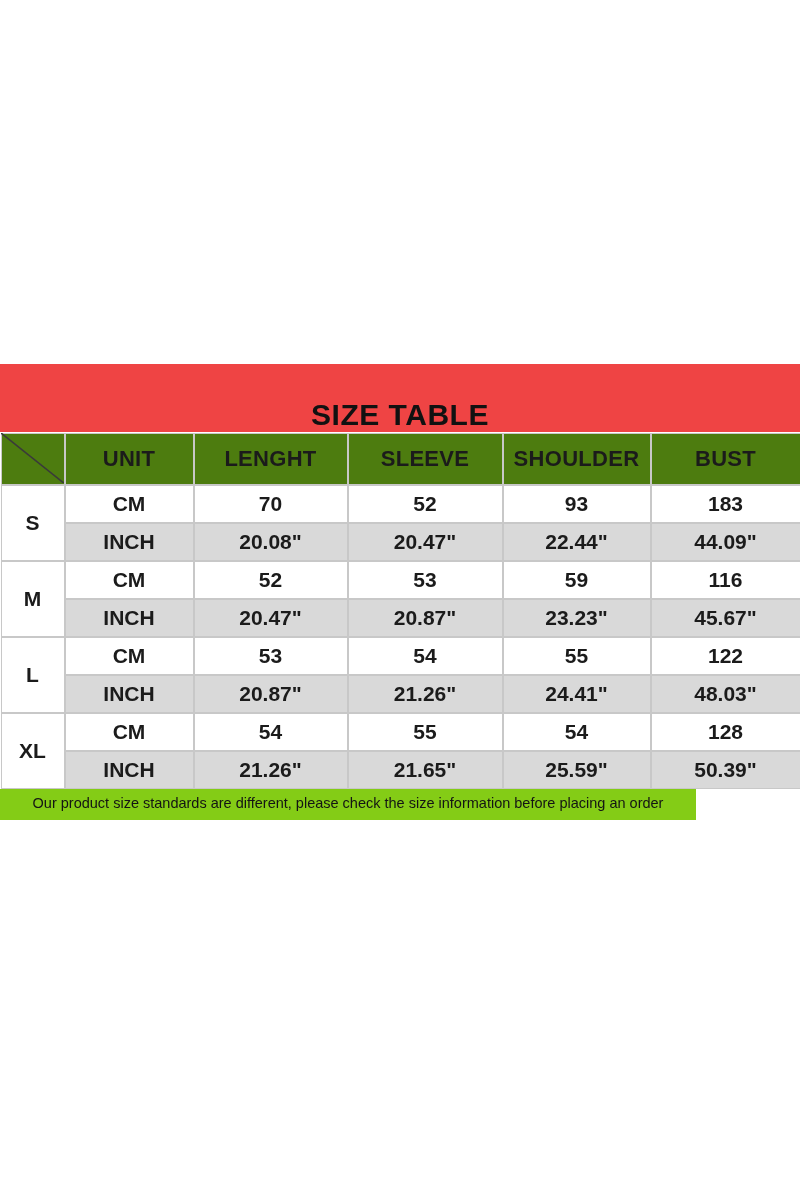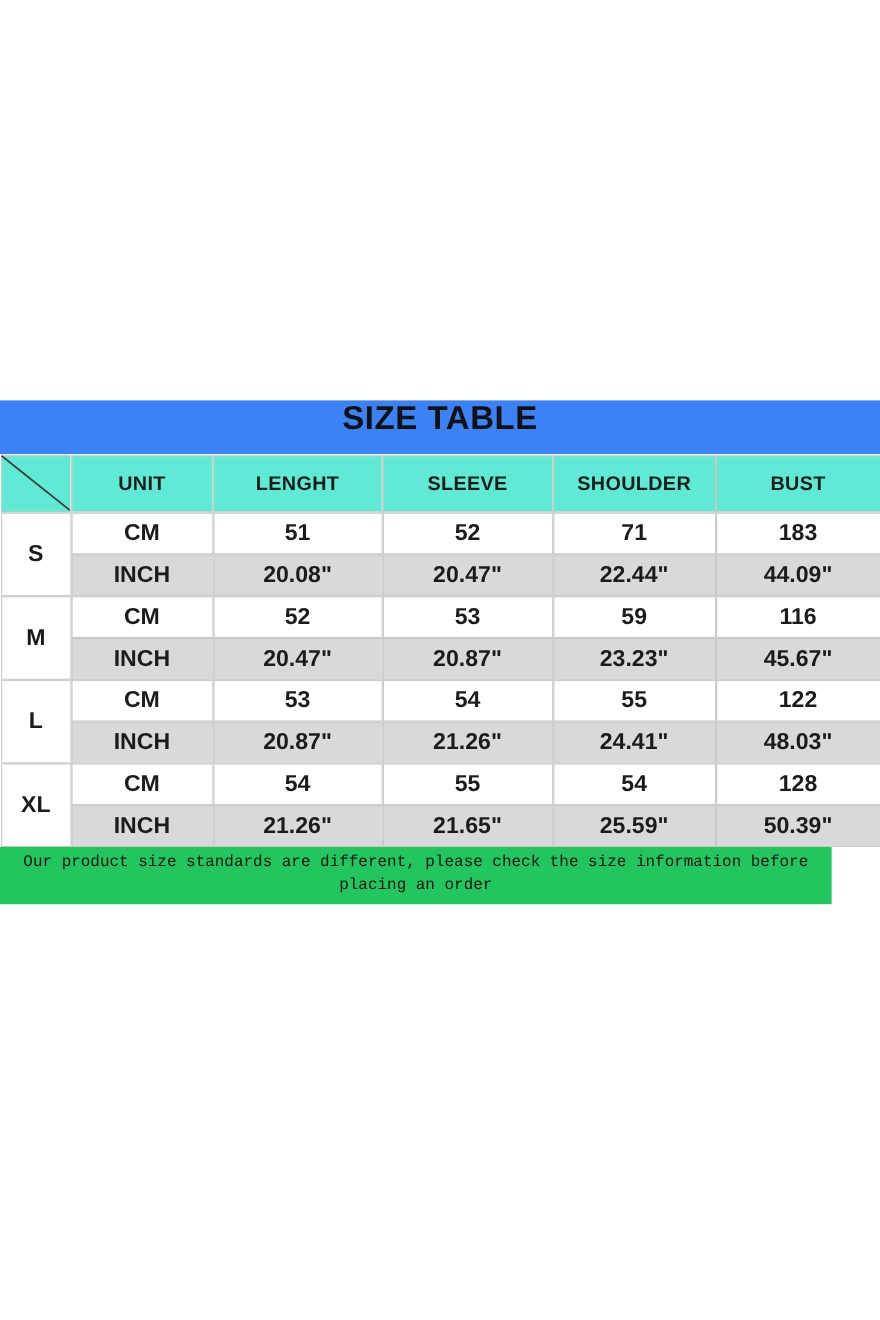--- a/index.html
+++ b/index.html
@@ -18,24 +18,24 @@
 
   #size-table-wrap {
     position: absolute;
     left: 0;
     top: 364px;
     width: 800px;
   }
 
   
   .title-band {
-    background: #3b82f6;
-    height: 49px;
+    background: #ef4444;
+    height: 68px;
     display: flex;
-    align-items: flex-start;
+    align-items: flex-end;
     justify-content: center;
   }
   .title-band .title-text {
     font-size: 30px;
     font-weight: bold;
     color: #111111;
     letter-spacing: 0.5px;
     font-family: "Liberation Sans", sans-serif;
   }
 
@@ -61,22 +61,22 @@
   col.c-size   { width: 64px; }
   col.c-unit   { width: 129px; }
   col.c-len    { width: 154px; }
   col.c-slv    { width: 155px; }
   col.c-shd    { width: 148px; }
   col.c-bust   { width: 150px; }
 
   
   tr.head-row td {
     height: 51px;
-    background: #5eead4;
-    font-size: 18px;
+    background: #4d7c0f;
+    font-size: 22px;
     letter-spacing: 0.3px;
   }
   td.corner-cell {
     background: #ffffff;
     position: relative;
     padding: 0;
   }
   td.corner-cell .diag {
     position: absolute;
     inset: 0;
@@ -91,29 +91,29 @@
   td.cell-light { background: #ffffff; margin-left: 48px; }
   td.cell-dark  { background: #d9d9d9; }
 
   td.size-cell {
     background: #ffffff;
     font-size: 22px;
   }
 
   
   .note {
-    width: 756px;
+    width: 696px;
     box-sizing: border-box;
     padding: 4px 12px 6px 12px;
     text-align: center;
-    font-family: Liberation Mono, monospace;
+    font-family: Liberation Sans, sans-serif;
     font-size: 14.5px;
     line-height: 1.45;
     color: #141414;
-    background: #22c55e;
+    background: #84cc16;
   }
 </style>
 </head>
 <body>
 
 <div id="size-table-wrap">
 
   <div class="title-band">
     <span class="title-text">SIZE TABLE</span>
   </div>
@@ -137,23 +137,23 @@
         <td>UNIT</td>
         <td>LENGHT</td>
         <td>SLEEVE</td>
         <td>SHOULDER</td>
         <td>BUST</td>
       </tr>
 
       <tr class="data-row">
         <td class="size-cell" rowspan="2">S</td>
         <td class="cell-light">CM</td>
-        <td class="cell-light">51</td>
+        <td class="cell-light">70</td>
         <td class="cell-light">52</td>
-        <td class="cell-light">71</td>
+        <td class="cell-light">93</td>
         <td class="cell-light">183</td>
       </tr>
       <tr class="data-row">
         <td class="cell-dark">INCH</td>
         <td class="cell-dark">20.08"</td>
         <td class="cell-dark">20.47"</td>
         <td class="cell-dark">22.44"</td>
         <td class="cell-dark">44.09"</td>
       </tr>
 

